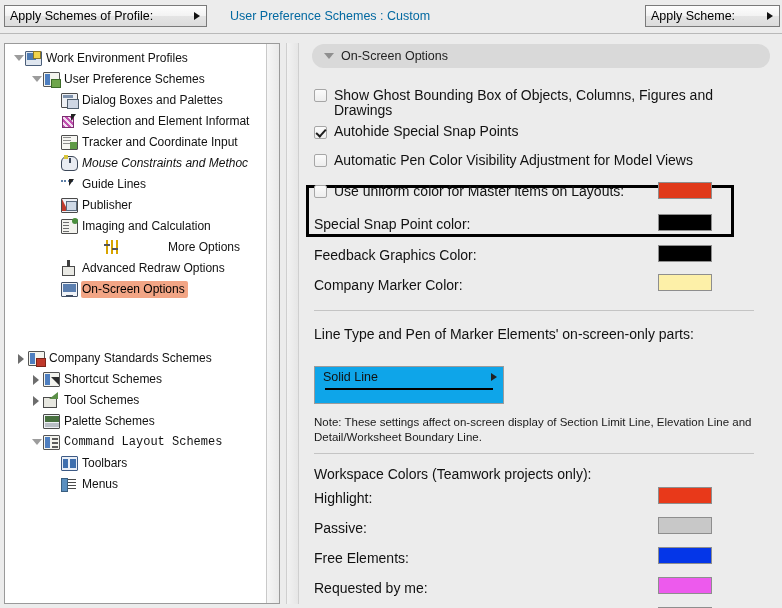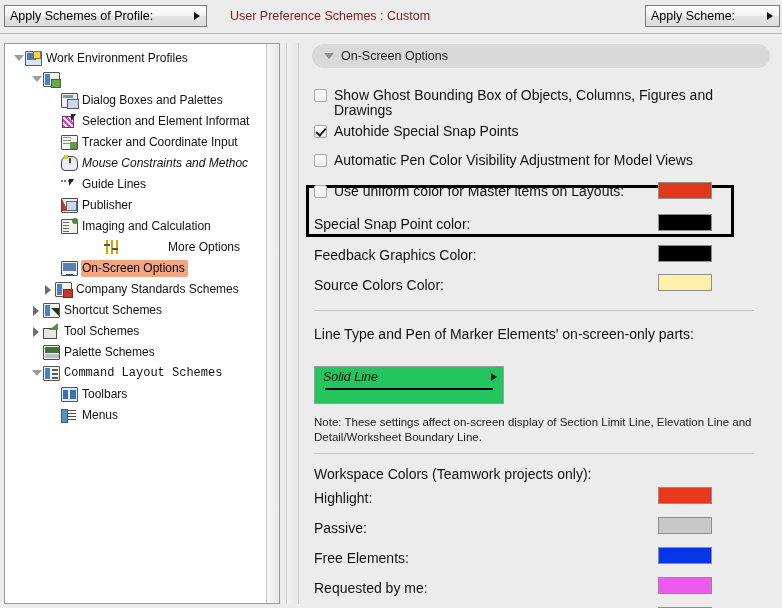--- a/index.html
+++ b/index.html
@@ -27,21 +27,21 @@
   .combo .combo-label { flex: 1 1 auto; white-space: nowrap; line-height: 1; }
   .combo .tri {
     width: 0; height: 0; margin-left: 6px; margin-right: 2px;
     border-top: 4px solid transparent; border-bottom: 4px solid transparent;
     border-left: 6px solid #111;
   }
   #combo-profile { left: 4px; top: 5px; width: 203px; }
   #combo-scheme  { left: 645px; top: 5px; width: 135px; }
   .topbar-title {
     position: absolute; left: 230px; top: 9px;
-    font-size: 12.5px; color: #7f1d1d; white-space: nowrap;
+    font-size: 12.5px; color: #0369a1; white-space: nowrap;
   }
 
   
   .tree-pane {
     position: absolute; left: 4px; top: 43px; width: 276px; height: 561px;
     background: #fff; border: 1px solid #9a9a9a; overflow: hidden;
   }
   .tree-scroll-v {
     position: absolute; right: 0; top: 0; width: 13px; height: 100%;
     background: linear-gradient(to right,#f6f6f6,#e9e9e9);
@@ -184,21 +184,21 @@
     position: absolute; left: 6px; top: 147px; width: 428px; height: 52px;
     border: 3px solid #000; background: transparent;
   }
 
   .swatch { border: 1px solid #8e8e8e; width: 54px; height: 17px; }
 
   .sep { position: absolute; height: 1px; background: #c4c4c4; }
 
   .lt-select {
     position: absolute; left: 14px; top: 328px; width: 190px; height: 38px;
-    background: #22c55e; border: 1px solid #9b9b9b; font-style: italic;
+    background: #0ea5e9; border: 1px solid #9b9b9b;
   }
   .lt-select .lt-top {
     display: flex; align-items: center; justify-content: space-between;
     height: 20px; padding: 0 6px 0 8px; font-size: 12.5px; color: #111;
   }
   .lt-select .tri { width:0;height:0;border-top:4px solid transparent;border-bottom:4px solid transparent;border-left:6px solid #222; }
   .lt-select .lt-line { margin: 1px 10px 0 10px; border-top: 2px solid #000; }
 
   .note { position: absolute; left: 14px; top: 377px; width: 440px; font-size: 11.5px; color: #1a1a1a; line-height: 15px; }
 </style>
@@ -222,20 +222,21 @@
   <div class="tree-pane">
     <div class="tree-inner" id="tree-inner">
         <div class="tree-row" style="padding-left: 6px;">
           <span class="tw open"></span>
           <span class="ticon ic-monitor"></span>
           <span class="tlabel">Work Environment Profiles</span>
         </div>
         <div class="tree-row" style="padding-left: 24px;">
           <span class="tw open"></span>
           <span class="ticon ic-schemes"></span>
+          <span class="tlabel">User Preference Schemes</span>
         </div>
         <div class="tree-row" style="padding-left: 42px;">
           <span class="tw "></span>
           <span class="ticon ic-dialog"></span>
           <span class="tlabel">Dialog Boxes and Palettes</span>
         </div>
         <div class="tree-row" style="padding-left: 42px;">
           <span class="tw "></span>
           <span class="ticon ic-select"></span>
           <span class="tlabel">Selection and Element Informat</span>
@@ -263,26 +264,31 @@
         <div class="tree-row" style="padding-left: 42px;">
           <span class="tw "></span>
           <span class="ticon ic-imaging"></span>
           <span class="tlabel">Imaging and Calculation</span>
         </div>
         <div class="tree-row" style="padding-left: 42px; gap: 43px;">
           <span class="tw "></span>
           <span class="ticon ic-more"></span>
           <span class="tlabel">More Options</span>
         </div>
+        <div class="tree-row" style="padding-left: 42px;">
+          <span class="tw "></span>
+          <span class="ticon ic-redraw"></span>
+          <span class="tlabel">Advanced Redraw Options</span>
+        </div>
         <div class="tree-row selected" style="padding-left: 42px;">
           <span class="tw "></span>
           <span class="ticon ic-onscreen"></span>
           <span class="tlabel">On-Screen Options</span>
         </div>
-        <div class="tree-row" style="padding-left: 36px;">
+        <div class="tree-row" style="padding-left: 9px; margin-top: 48px;">
           <span class="tw closed"></span>
           <span class="ticon ic-company"></span>
           <span class="tlabel">Company Standards Schemes</span>
         </div>
         <div class="tree-row" style="padding-left: 24px;">
           <span class="tw closed"></span>
           <span class="ticon ic-shortcut"></span>
           <span class="tlabel">Shortcut Schemes</span>
         </div>
         <div class="tree-row" style="padding-left: 24px;">
@@ -321,21 +327,21 @@
     <div class="panel-header">
       <span class="tri-down"></span>
       <span>On-Screen Options</span>
     </div>
 
     <div class="row cb-row" style="left:14px; top:50px; width:420px;">
       <span class="cb" id="cb0"></span>
       <span class="cb-label">Show Ghost Bounding Box of Objects, Columns, Figures and Drawings</span>
     </div>
 
-    <div class="row cb-row" style="left:14px; top:86px;">
+    <div class="row cb-row" style="left:14px; top:86px;align-items:flex-end;">
       <span class="cb checked" id="cb1"></span>
       <span class="cb-label">Autohide Special Snap Points</span>
     </div>
 
     <div class="hl-box"></div>
 
     <div class="row cb-row" style="left:14px; top:115px;">
       <span class="cb" id="cb2"></span>
       <span class="cb-label">Automatic Pen Color Visibility Adjustment for Model Views</span>
     </div>
@@ -350,21 +356,21 @@
       <span>Special Snap Point color:</span>
     </div>
     <div class="swatch" id="sw-c0" style="position: absolute; left: 358px; top: 176px; background: rgb(0, 0, 0);"></div>
 
     <div class="row" style="left:14px; top:209px;">
       <span>Feedback Graphics Color:</span>
     </div>
     <div class="swatch" id="sw-c1" style="position: absolute; left: 358px; top: 207px; background: rgb(0, 0, 0);"></div>
 
     <div class="row" style="left:14px; top:239px;">
-      <span>Source Colors Color:</span>
+      <span>Company Marker Color:</span>
     </div>
     <div class="swatch" id="sw-c2" style="position: absolute; left: 358px; top: 236px; background: rgb(253, 240, 168);"></div>
 
     <div class="sep" style="left:14px; top:272px; width:440px;"></div>
 
     <div class="row" style="left:14px; top:288px;">Line Type and Pen of Marker Elements' on-screen-only parts:</div>
 
     <div class="lt-select">
       <div class="lt-top">
         <span>Solid Line</span>

